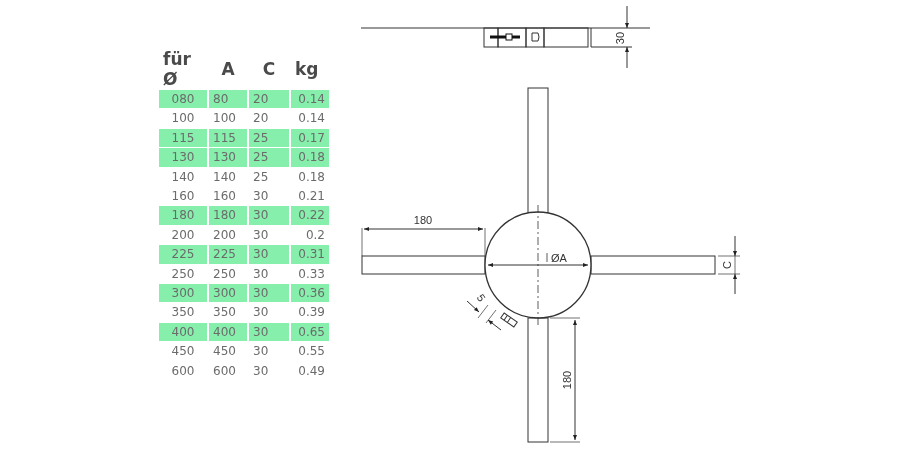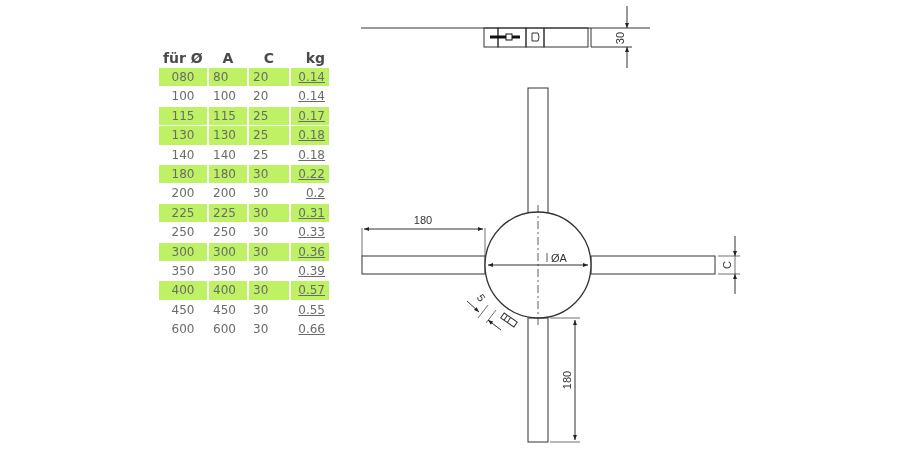--- a/index.html
+++ b/index.html
@@ -21,38 +21,38 @@
       left: 157px;
       top: 48px;
       border-collapse: separate;
       border-spacing: 2px 1px;
       font-size: 12px;
       color: #6b6b6b;
     }
     .spec-table th {
       font-weight: bold;
       color: #4a4a4a;
-      font-size: 14px;
+      font-size: 17px;
       height: 18px;
       padding: 0 4px;
     }
     .spec-table th.h-dia { text-align: left; width: 40px; }
     .spec-table th.h-a { text-align: center; width: 30px; }
     .spec-table th.h-c { text-align: center; width: 32px; }
-    .spec-table th.h-kg { text-align: right; width: 30px; }
+    .spec-table th.h-kg { text-align: left; width: 30px; }
     .spec-table td {
       height: 18.4px;
       padding: 0 4px;
       line-height: 18.4px;
     }
     .spec-table td.c-dia { text-align: center; }
     .spec-table td.c-a { text-align: left; }
     .spec-table td.c-c { text-align: left; }
-    .spec-table td.c-kg { text-align: right; text-decoration: underline; }
-    .spec-table tr.shaded td { background: #bef264; }
+    .spec-table td.c-kg { text-align: right; }
+    .spec-table tr.shaded td { background: #86efac; }
     .drawing {
       position: absolute;
       left: 0;
       top: 0;
     }
     .dim-text {
       font-family: "Liberation Sans", sans-serif;
       font-size: 11px;
       fill: #333333;
     }
@@ -95,20 +95,26 @@
           <td class="c-a">130</td>
           <td class="c-c">25</td>
           <td class="c-kg">0.18</td>
         </tr>
         <tr>
           <td class="c-dia">140</td>
           <td class="c-a">140</td>
           <td class="c-c">25</td>
           <td class="c-kg">0.18</td>
         </tr>
+        <tr>
+          <td class="c-dia">160</td>
+          <td class="c-a">160</td>
+          <td class="c-c">30</td>
+          <td class="c-kg">0.21</td>
+        </tr>
         <tr class="shaded">
           <td class="c-dia">180</td>
           <td class="c-a">180</td>
           <td class="c-c">30</td>
           <td class="c-kg">0.22</td>
         </tr>
         <tr>
           <td class="c-dia">200</td>
           <td class="c-a">200</td>
           <td class="c-c">30</td>
@@ -135,33 +141,33 @@
         <tr>
           <td class="c-dia">350</td>
           <td class="c-a">350</td>
           <td class="c-c">30</td>
           <td class="c-kg">0.39</td>
         </tr>
         <tr class="shaded">
           <td class="c-dia">400</td>
           <td class="c-a">400</td>
           <td class="c-c">30</td>
-          <td class="c-kg">0.57</td>
+          <td class="c-kg">0.65</td>
         </tr>
         <tr>
           <td class="c-dia">450</td>
           <td class="c-a">450</td>
           <td class="c-c">30</td>
           <td class="c-kg">0.55</td>
         </tr>
         <tr>
           <td class="c-dia">600</td>
           <td class="c-a">600</td>
           <td class="c-c">30</td>
-          <td class="c-kg">0.66</td>
+          <td class="c-kg">0.49</td>
         </tr>
       </tbody>
   </table>
 
   <svg class="drawing" width="900" height="450" viewBox="0 0 900 450">
     <defs>
       <marker id="arr" viewBox="0 0 10 10" refX="10" refY="5" markerWidth="7" markerHeight="5" orient="auto-start-reverse">
         <path d="M0,1 L10,5 L0,9 z" fill="#222"></path>
       </marker>
     </defs>

